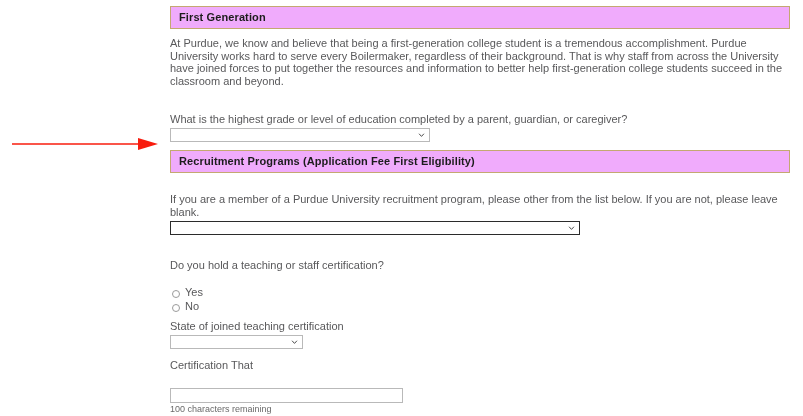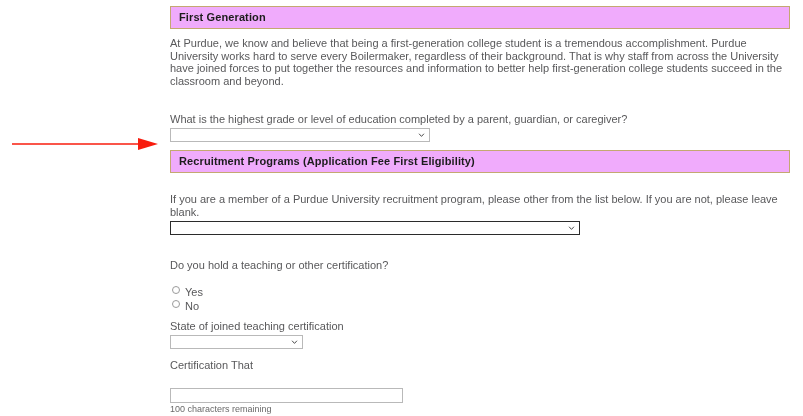--- a/index.html
+++ b/index.html
@@ -115,21 +115,21 @@
     font-size: 9px;
     line-height: 11px;
     color: #6a6a6a;
     margin: 1px 0 0 0;
   }
 
   
   .radio-group { margin: 0; padding: 0; }
   .radio-row {
     display: flex;
-    align-items: flex-start;
+    align-items: flex-end;
     height: 12px;
     margin: 0 0 2px 0;
   }
   .radio-mark {
     width: 8px;
     height: 8px;
     border-radius: 50%;
     border: 1px solid #9b9b9b;
     background: #ffffff;
     box-sizing: border-box;
@@ -186,21 +186,21 @@
     <svg class="select-caret" viewBox="0 0 10 10">
       <path d="M1.5 3.2 L5 7 L8.5 3.2" fill="none" stroke="#4a4a4a" stroke-width="1.4"></path>
     </svg>
   </div>
 
   <div class="spacer-14"></div>
 
 
   <div class="spacer-10"></div>
 
-  <div class="field-label">Do you hold a teaching or other certification?</div>
+  <div class="field-label">Do you hold a teaching or staff certification?</div>
 
   <div class="spacer-14"></div>
 
   <div class="radio-group">
     <div class="radio-row">
       <span class="radio-mark"></span>
       <span class="radio-label">Yes</span>
     </div>
     <div class="radio-row">
       <span class="radio-mark"></span>

